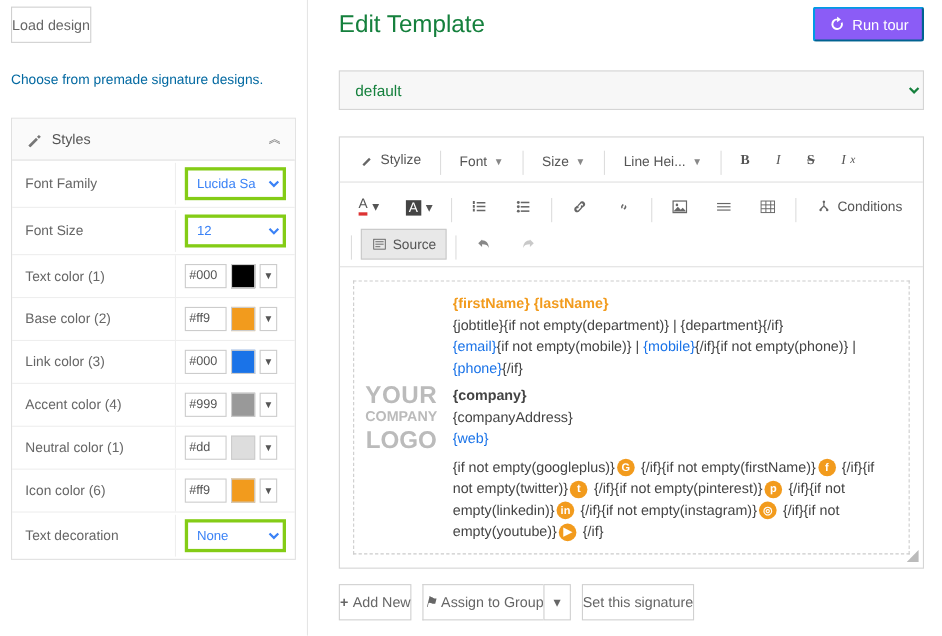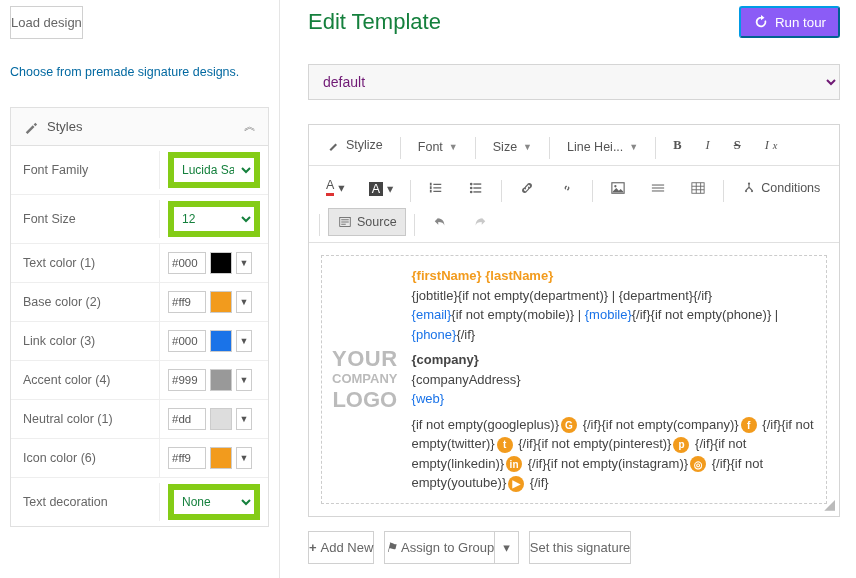--- a/index.html
+++ b/index.html
@@ -12,29 +12,29 @@
 .sidebar-top { margin-bottom: 18px; }
 .sidebar-desc { margin-top: 26px; font-size: 12.5px; color: #0369a1; }
 .panel { border: 1px solid #e0e0e0; margin-top: 28px; }
 .panel-head { display: flex; align-items: center; justify-content: space-between; padding: 10px 12px; background: #fafafa; border-bottom: 1px solid #e0e0e0; }
 .panel-head .title { display: flex; align-items: center; gap: 8px; color: #555; }
 .chevron { font-size: 12px; color: #888; }
 .style-row { display: flex; align-items: center; border-bottom: 1px solid #eee; }
 .style-row:last-child { border-bottom: none; }
 .style-label { flex: 1; padding: 12px 12px; font-size: 12.5px; color: #666; border-right: 1px solid #eee; }
 .style-ctrl { width: 108px; padding: 6px 8px; display: flex; align-items: center; gap: 4px; }
-select.sm { width: 100%; border: 6px solid #84cc16; padding: 4px; font-size: 12px; color: #15803d; background: #fff; }
+select.sm { width: 100%; border: 3px solid #84cc16; padding: 4px; font-size: 12px; color: #3b82f6; background: #fff; }
 .hexbox { width: 38px; border: 1px solid #ccc; padding: 4px 3px; font-size: 11.5px; color: #555; background:#fff; }
 .swatch { width: 22px; height: 22px; border: 1px solid #ccc; display:inline-block; }
 .dd { width: 16px; height: 22px; border: 1px solid #ccc; display:flex; align-items:center; justify-content:center; font-size:9px; color:#555; background:#fff; cursor:pointer; }
 .header-row { display: flex; align-items: center; justify-content: space-between; }
 .page-title { font-size: 22px; font-weight: 400; color: #15803d; }
 .run-tour { display:flex; align-items:center; gap:6px; }
 .template-select { margin-top: 26px; }
-.template-select select { width: 100%; padding: 8px 10px; border: 1px solid #d5d5d5; font-size: 14px; color: #701a75; background:#f7f7f7; }
+.template-select select { width: 100%; padding: 8px 10px; border: 1px solid #d5d5d5; font-size: 14px; color: #15803d; background:#f7f7f7; }
 .toolbar-wrap { margin-top: 24px; border: 1px solid #d5d5d5; }
 .tbar { display: flex; align-items: flex-end; padding: 6px 8px; border-bottom: 1px solid #e0e0e0; gap: 6px; flex-wrap: wrap; }
 .tbtn { display:inline-flex; align-items:center; gap:4px; padding: 5px 8px; border: 1px solid transparent; background:#fff; color:#555; font-size:12.5px; cursor:pointer; }
 .tbtn.active { background:#e8e8e8; border-color:#c8c8c8; }
 .tsel { display:inline-flex; align-items:center; gap:6px; padding:4px 8px; border:1px solid transparent; font-size:12.5px; color:#555; cursor:pointer; }
 .tsel .caret { font-size:9px; color:#888; }
 .divider { width:1px; height:22px; background:#ddd; margin:0 2px; }
 .tb-icon { width:16px; height:16px; display:inline-flex; align-items:center; justify-content:center; }
 .content-area { padding: 12px; min-height: 240px; position:relative; }
 .sig-frame { border: 1px dashed #ccc; padding: 10px; display: flex; gap: 14px; }
@@ -328,21 +328,21 @@
             <div>
               <span class="blue">{email}</span><span>{if not empty(mobile)}</span> | <span class="blue">{mobile}</span><span>{/if}{if not empty(phone)}</span> | <span class="blue">{phone}</span><span>{/if}</span>
             </div>
             <div style="height:6px"></div>
             <div class="bold"><span>{company}</span></div>
             <div><span>{companyAddress}</span></div>
             <div><span class="blue">{web}</span></div>
             <div style="height:6px"></div>
             <div>
               <span>{if not empty(googleplus)}</span><span class="soc">G</span>
-              <span> {/if}{if not empty(company)}</span><span class="soc">f</span>
+              <span> {/if}{if not empty(firstName)}</span><span class="soc">f</span>
               <span> {/if}{if not empty(twitter)}</span><span class="soc">t</span>
               <span> {/if}{if not empty(pinterest)}</span><span class="soc">p</span>
               <span> {/if}{if not empty(linkedin)}</span><span class="soc">in</span>
               <span> {/if}{if not empty(instagram)}</span><span class="soc">◎</span>
               <span> {/if}{if not empty(youtube)}</span><span class="soc">▶</span>
               <span> {/if}</span>
             </div>
           </div>
         </div>
         <span class="resize-handle">◢</span>

